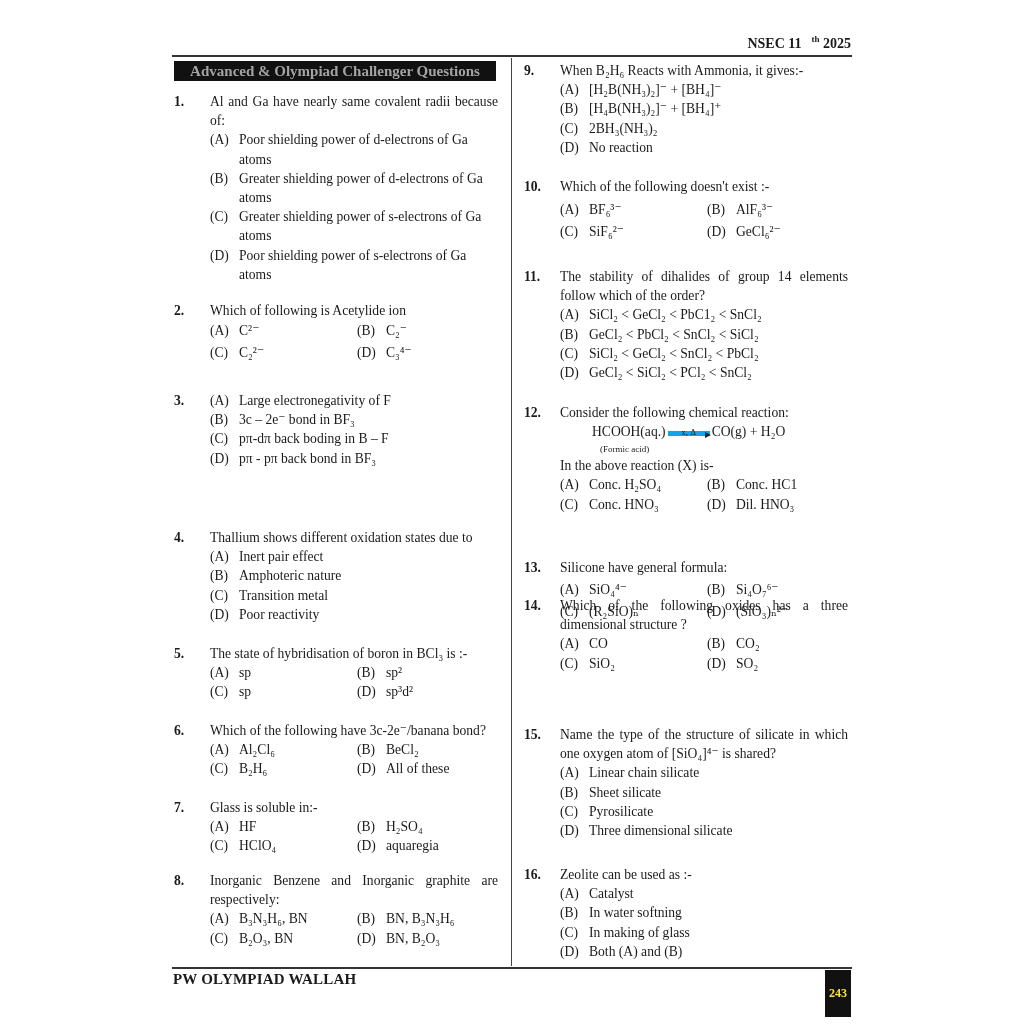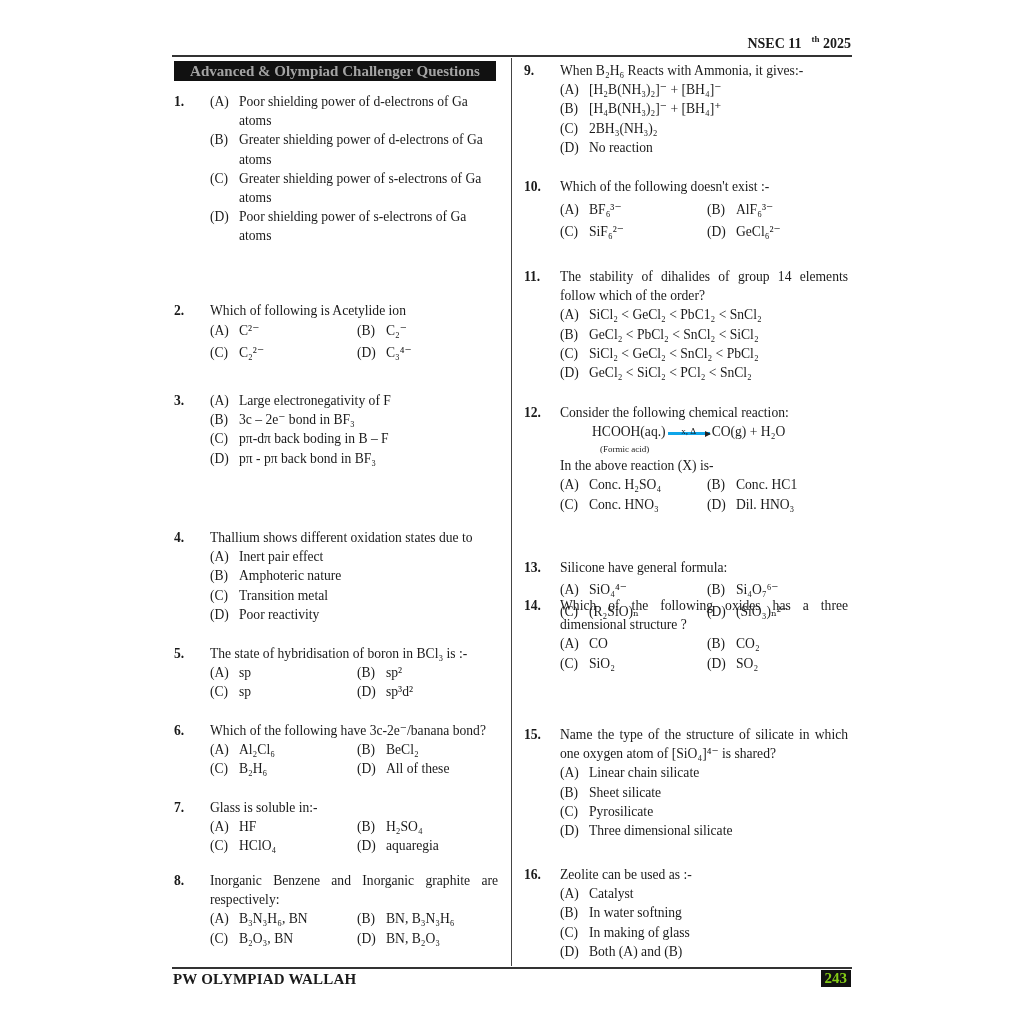--- a/index.html
+++ b/index.html
@@ -4,52 +4,53 @@
 <style>
   html, body { margin:0; padding:0; background:#ffffff; }
   body { width:1024px; height:1024px; position:relative; overflow:hidden;
          font-family:"Liberation Serif", "DejaVu Serif", serif; color:#1a1a1a; }
   .header-tag { position:absolute; right:173px; top:34px; font-weight:bold; font-size:14px; }
   .header-tag sup { font-size:9px;padding-left:10px; }
   .rule-top { position:absolute; left:172px; right:172px; top:55px; height:0; border-top:2px solid #333; }
   .rule-bottom { position:absolute; left:172px; right:172px; top:967px; height:0; border-top:2px solid #333; }
   .divider { position:absolute; left:511px; top:58px; height:908px; border-left:1.5px solid #444; }
   .footer-brand { position:absolute; left:173px; top:971px; font-weight:bold; font-size:15px; letter-spacing:0.2px; }
-  .page-num { position:absolute; right:173px; top:970px; background:#111; color:#84cc16; font-weight:bold;
-              font-size:15px; padding:0 4px; }
+  .page-num { position:absolute; right:173px; top:970px; background:#111; color:#fde047; font-weight:bold;
+              font-size:12px; padding:16px 4px; }
   .section-title { position:absolute; left:174px; top:61px; width:322px; height:20px; background:#111; color:#a3a3a3;
                    font-weight:bold; font-size:15px; text-align:center; line-height:20px; }
   .q { position:absolute; font-size:13.6px; line-height:19.2px; }
   .col-left { left:174px; width:324px; }
   .col-right { left:524px; width:324px; }
   .qnum { position:absolute; left:0; top:0; font-weight:bold; }
   .qtext { margin-left:36px; text-align:justify; }
   .opt { margin-left:36px; position:relative; padding-left:29px; }
   .opt .lab { position:absolute; left:0; }
   .grid2 { margin-left:36px; display:grid; grid-template-columns:147px 147px; }
   .grid2 .cell { position:relative; padding-left:29px; }
   .grid2 .cell .lab { position:absolute; left:0; }
   .tall { line-height:22px; }
   .rxn { margin-left:68px; font-size:13.6px; position:relative; height:34px; }
-  .rxn .arrow { display:inline-block; position:relative; width:42px; vertical-align:middle; border-top:3px solid #0ea5e9; margin:0 2px; }
+  .rxn .arrow { display:inline-block; position:relative; width:42px; vertical-align:middle; border-top:5px solid #0ea5e9; margin:0 2px; }
   .rxn .arrow::after { content:""; position:absolute; right:-1px; top:-4px; border-left:6px solid #222; border-top:3.5px solid transparent; border-bottom:3.5px solid transparent; }
   .rxn .cond { position:absolute; left:0; right:0; top:-13px; text-align:center; font-size:9px; }
   .rxn .sub-label { position:absolute; left:8px; top:18px; font-size:9px; }
   sub, sup { font-size:9px; }
 </style>
 </head>
 <body>
 
 <div class="header-tag"><span>NSEC 11</span><sup>th</sup><span> 2025</span></div>
 <div class="rule-top"></div>
 <div class="divider"></div>
 <div class="section-title">Advanced &amp; Olympiad Challenger Questions</div>
 
 <div class="q col-left" style="top:92px;">
   <span class="qnum">1.</span>
+  <div class="qtext">Al and Ga have nearly same covalent radii because of:</div>
   <div class="opt"><span class="lab">(A)</span><span>Poor shielding power of d-electrons of Ga atoms</span></div>
   <div class="opt"><span class="lab">(B)</span><span>Greater shielding power of d-electrons of Ga atoms</span></div>
   <div class="opt"><span class="lab">(C)</span><span>Greater shielding power of s-electrons of Ga atoms</span></div>
   <div class="opt"><span class="lab">(D)</span><span>Poor shielding power of s-electrons of Ga atoms</span></div>
 </div>
 
 <div class="q col-left" style="top:301px;">
   <span class="qnum">2.</span>
   <div class="qtext">Which of following is Acetylide ion</div>
   <div class="grid2 tall">

